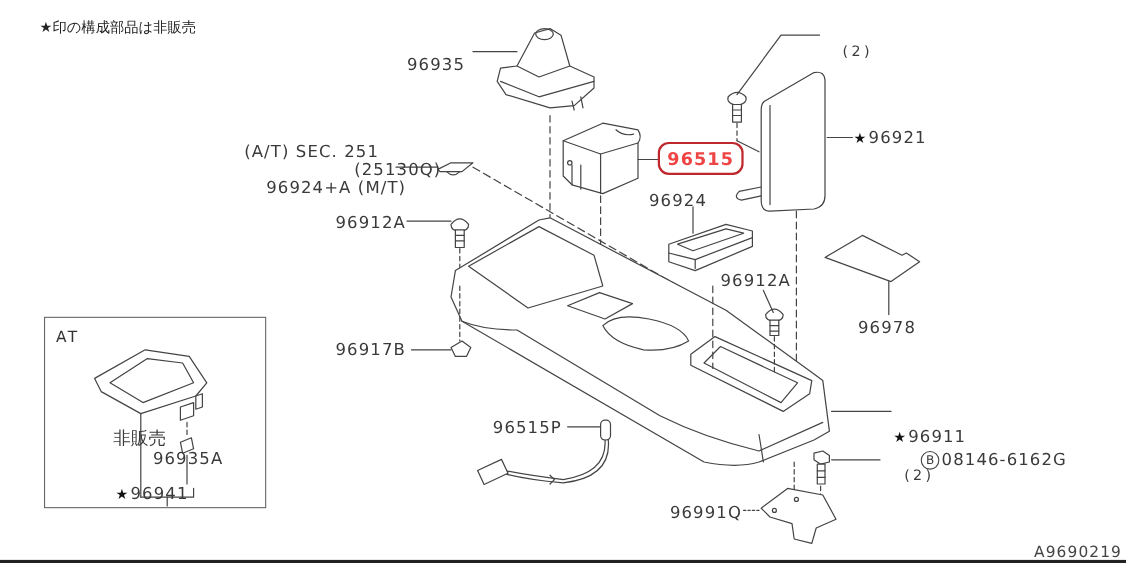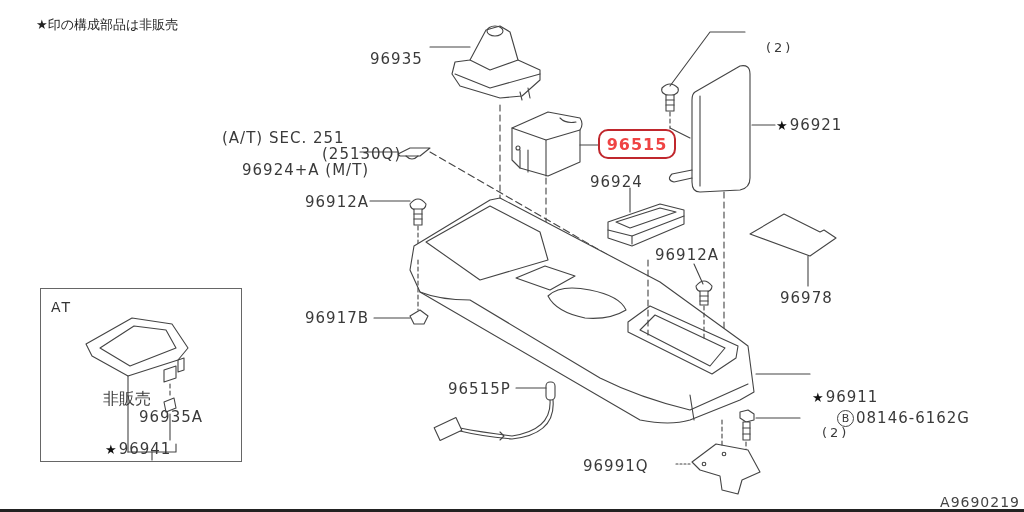--- a/index.html
+++ b/index.html
@@ -186,21 +186,21 @@
 
   <div class="lbl" style="left:305px; top:310px;">96917B</div>
 
   <div class="lbl" style="left:812px; top:367px;margin-top:22px;"><span class="star">★</span><span>96911</span></div>
 
   <div class="lbl" style="left:448px; top:381px;">96515P</div>
 
   <div class="lbl" style="left:801px; top:410px;margin-left:36px;"><span class="circ">B</span><span>08146-6162G</span></div>
   <div class="qty" style="left:822px; top:425px;">(2)</div>
 
-  <div class="lbl" style="left:583px; top:458px;">96991Q</div>
+  <div class="lbl" style="left:609px; top:458px;">96991Q</div>
 
   <div class="inset">
     <div class="inset-title">AT</div>
     <div class="lbl" style="left:62px; top:102px; font-size:16px; letter-spacing:0;">非販売</div>
     <div class="lbl" style="left:98px; top:120px;text-align:right;">96935A</div>
     <div class="lbl" style="left:64px; top:152px;"><span class="star">★</span><span>96941</span></div>
   </div>
 
   <div class="code">A9690219</div>
   <div class="bottomline"></div>

